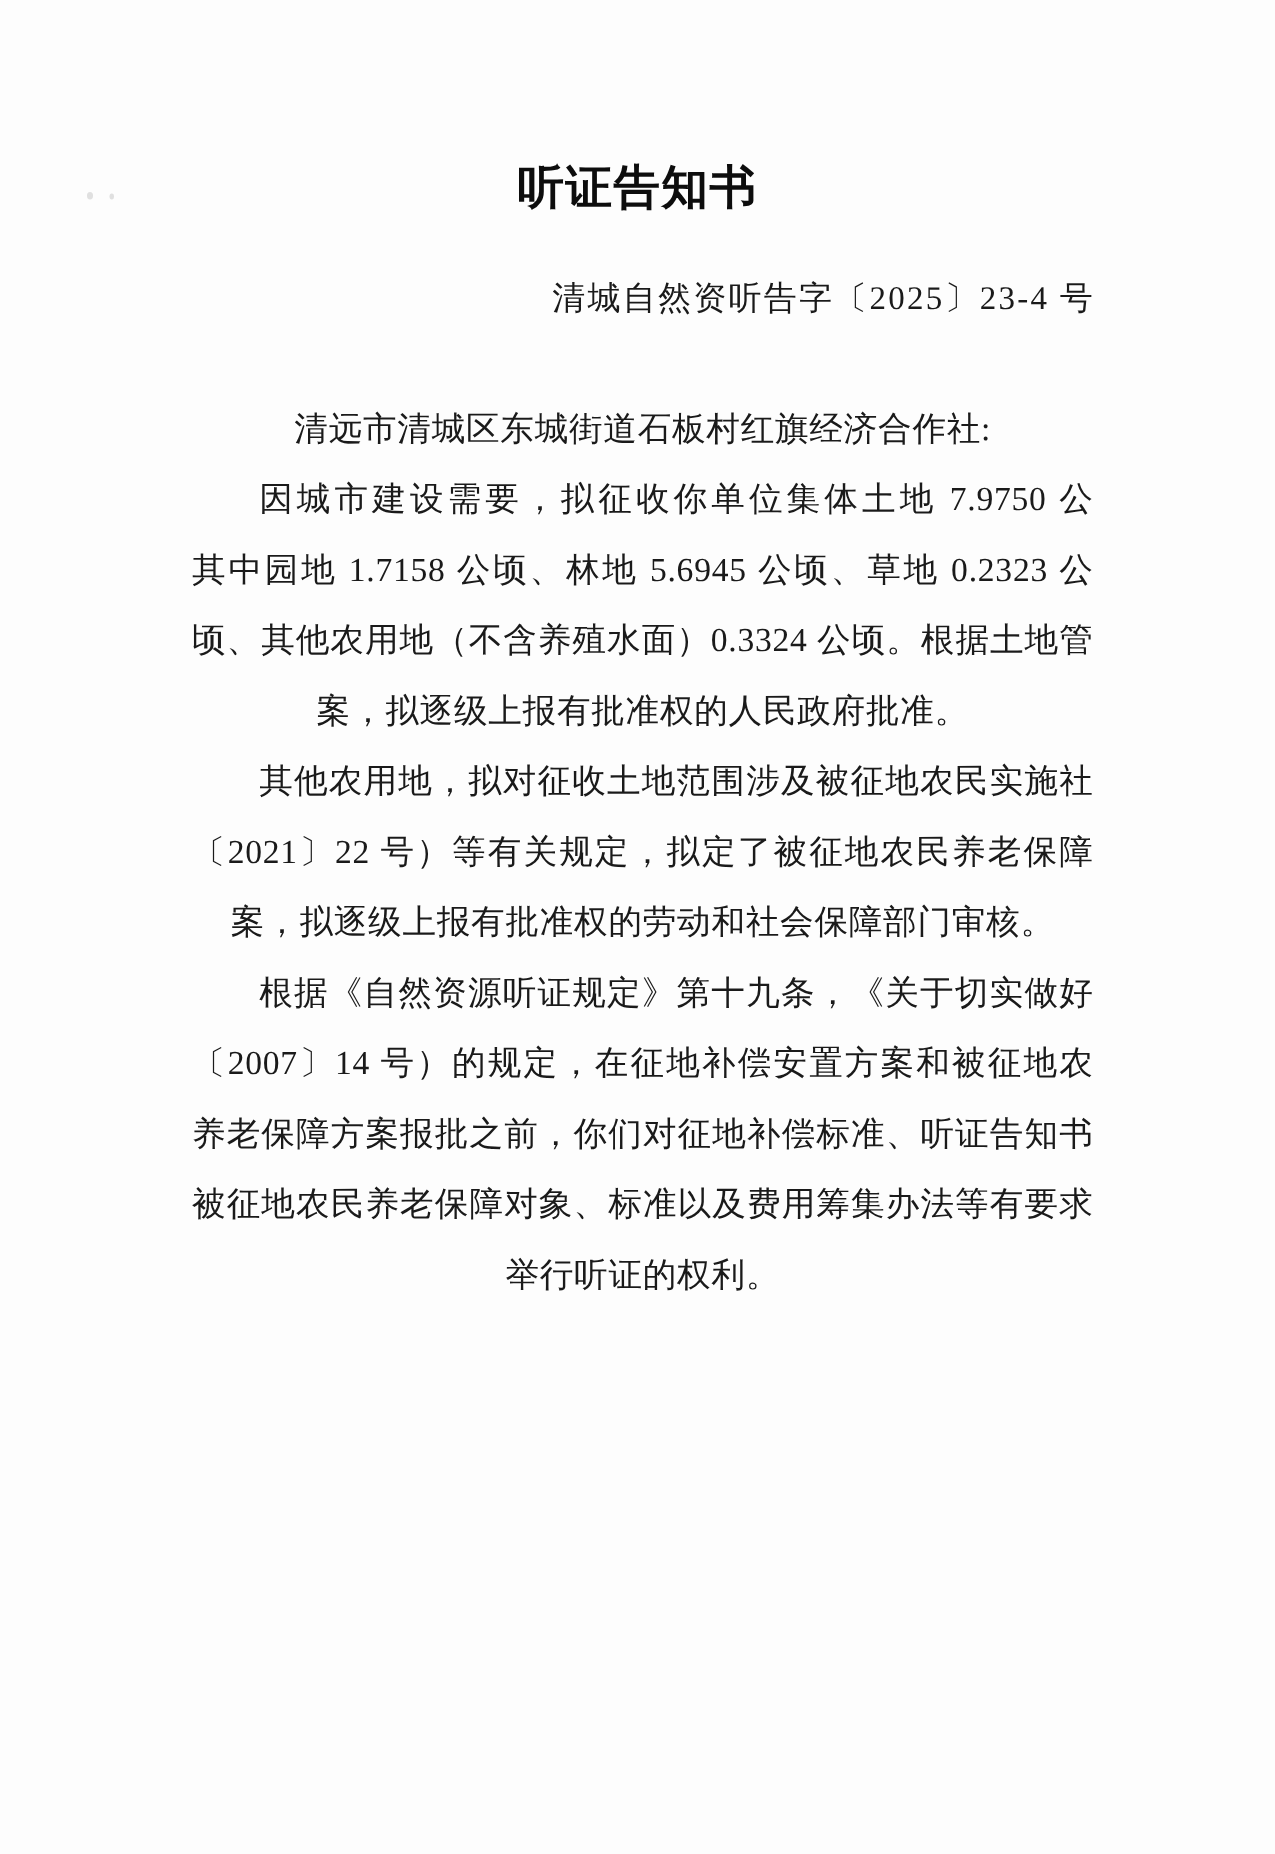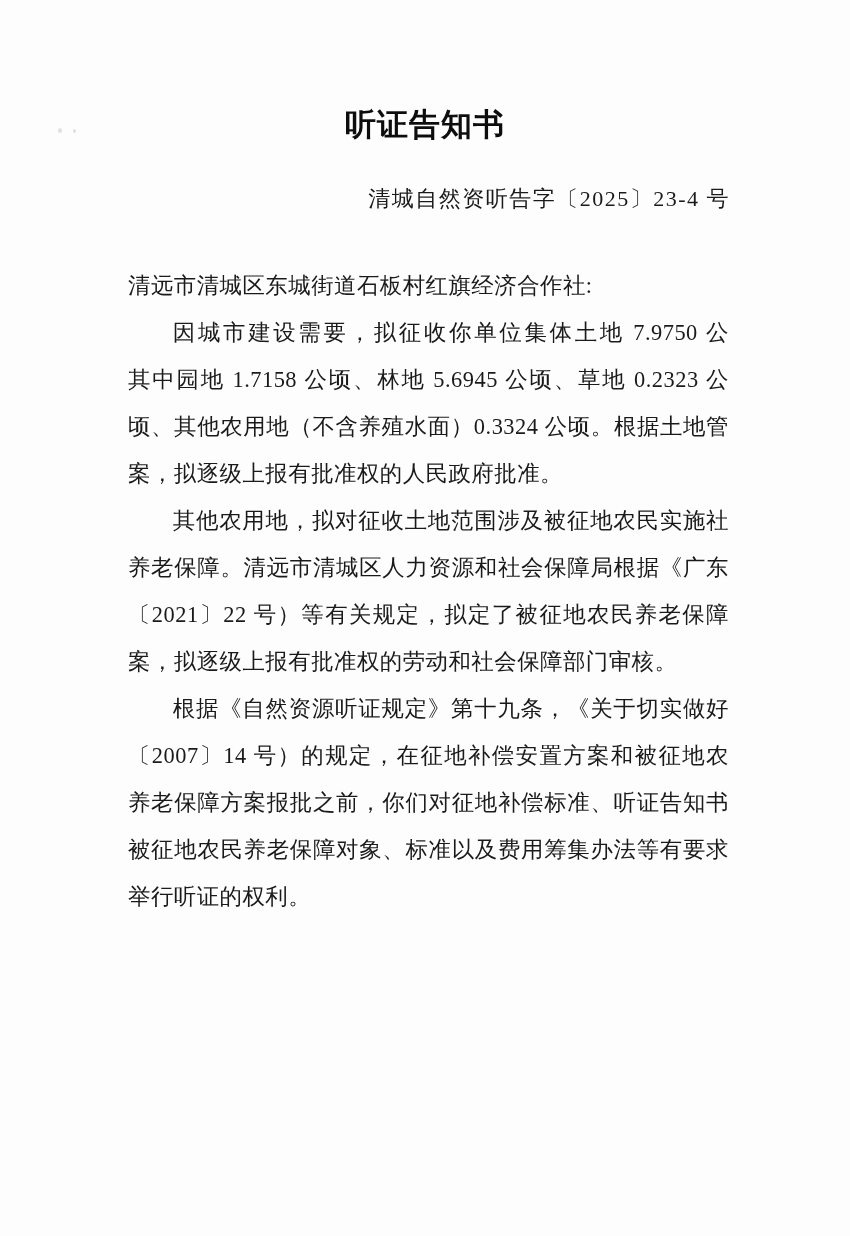--- a/index.html
+++ b/index.html
@@ -45,20 +45,21 @@
     left: 128px;
     width: 601px;
     font-size: 22.4px;
     letter-spacing: 0.5px;
     color: #1a1a1a;
   }
   .line {
     height: 47px;
     line-height: 47px;
     overflow: hidden;
+    text-align: center;
   }
   .line.jst {
     text-align: justify;
     text-align-last: justify;
   }
   .line.indent {
     text-indent: 2em;
   }
   .speckle {
     position: absolute;
@@ -78,21 +79,20 @@
 
   <div class="docnum">清城自然资听告字〔2025〕23-4 号</div>
 
   <div class="doc-body" id="doc-body">
       <div class="line">清远市清城区东城街道石板村红旗经济合作社:</div>
       <div class="line jst indent">因城市建设需要，拟征收你单位集体土地 7.9750 公顷，</div>
       <div class="line jst">其中园地 1.7158 公顷、林地 5.6945 公顷、草地 0.2323 公</div>
       <div class="line jst">顷、其他农用地（不含养殖水面）0.3324 公顷。根据土地管</div>
       <div class="line">案，拟逐级上报有批准权的人民政府批准。</div>
       <div class="line jst indent">其他农用地，拟对征收土地范围涉及被征地农民实施社会</div>
-      <div class="line jst">养老保障。清远市清城区人力资源和社会保障局根据《广东</div>
       <div class="line jst">〔2021〕22 号）等有关规定，拟定了被征地农民养老保障方</div>
       <div class="line">案，拟逐级上报有批准权的劳动和社会保障部门审核。</div>
       <div class="line jst indent">根据《自然资源听证规定》第十九条，《关于切实做好</div>
       <div class="line jst">〔2007〕14 号）的规定，在征地补偿安置方案和被征地农民</div>
       <div class="line jst">养老保障方案报批之前，你们对征地补偿标准、听证告知书</div>
       <div class="line jst">被征地农民养老保障对象、标准以及费用筹集办法等有要求</div>
       <div class="line">举行听证的权利。</div>
     </div>
 </div>
 

